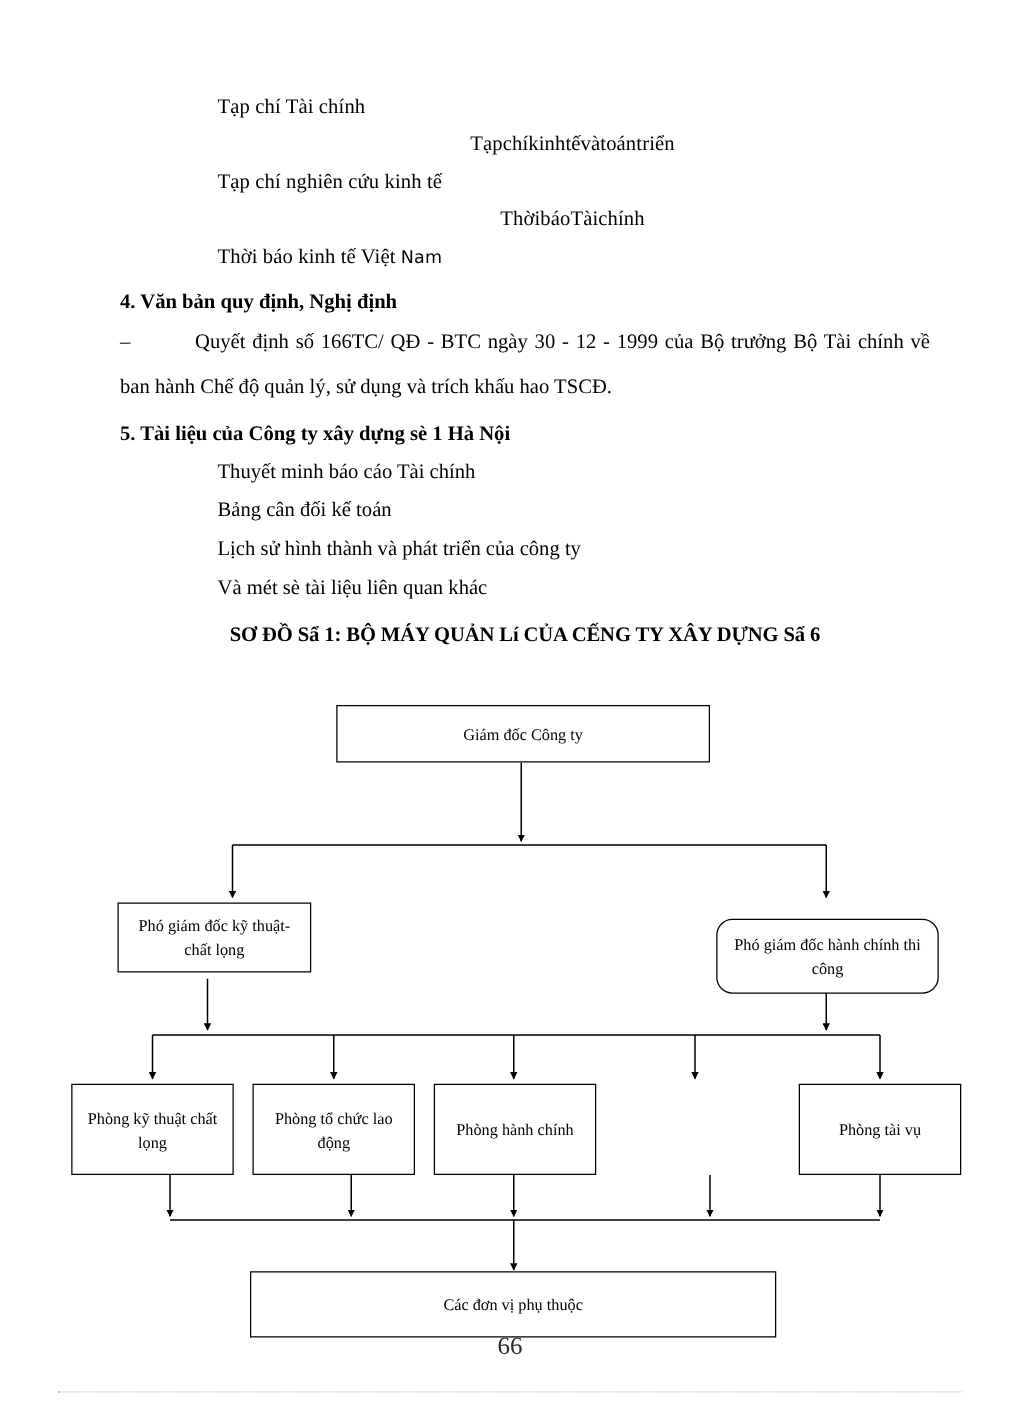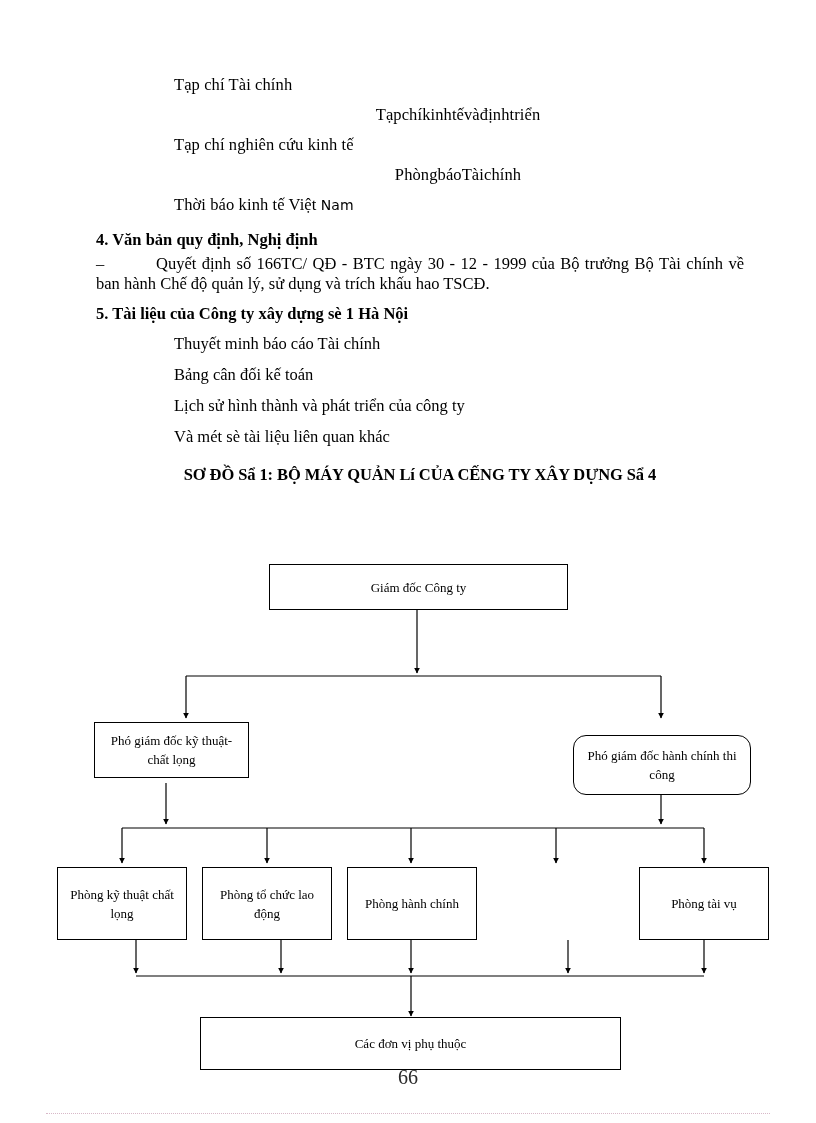--- a/index.html
+++ b/index.html
@@ -46,21 +46,21 @@
 
   h2.section-head {
     font-size: 16.5px;
     font-weight: bold;
     margin: 6px 0 0 0;
     line-height: 28px;
     padding-left: 0px;
   }
   .para {
     font-size: 16.5px;
-    line-height: 20px;
+    line-height: 36px;
     text-align: justify;
     margin: 0;
   }
   .para .indent-dash {
     display: inline-block;
     width: 60px;
   }
 
   .bullet-line {
     font-size: 16.5px;
@@ -127,47 +127,47 @@
   <div class="doc-text">
 
     <div class="ref-line">Tạp chí Tài chính</div>
 
     <div class="ref-line justified">
       <span>Tạp</span>
       <span>chí</span>
       <span>kinh</span>
       <span>tế</span>
       <span>và</span>
-      <span>định</span>
+      <span>toán</span>
       <span>triển</span>
     </div>
 
     <div class="ref-line">Tạp chí nghiên cứu kinh tế</div>
 
     <div class="ref-line justified">
-      <span>Phòng</span>
+      <span>Thời</span>
       <span>báo</span>
       <span>Tài</span>
       <span>chính</span>
     </div>
 
     <div class="ref-line"><span>Thời báo kinh tế Việt</span> <span class="tail-small">Nam</span></div>
 
     <h2 class="section-head">4. Văn bản quy định, Nghị định</h2>
 
     <p class="para"><span class="indent-dash">–</span><span>Quyết định số 166TC/ QĐ - BTC ngày 30 - 12 - 1999 của Bộ trưởng Bộ Tài chính về ban hành Chế độ quản lý, sử dụng và trích khấu hao TSCĐ.</span></p>
 
     <h2 class="section-head">5. Tài liệu của Công ty xây dựng sè 1 Hà Nội</h2>
 
     <div class="bullet-line">Thuyết minh báo cáo Tài chính</div>
     <div class="bullet-line">Bảng cân đối kế toán</div>
     <div class="bullet-line">Lịch sử hình thành và phát triển của công ty</div>
     <div class="bullet-line">Và mét sè tài liệu liên quan khác</div>
 
-    <h3 class="diagram-title">SƠ ĐỒ Sẩ 1: BỘ MÁY QUẢN Lí CỦA CẾNG TY XÂY DỰNG Sẩ 4</h3>
+    <h3 class="diagram-title">SƠ ĐỒ Sẩ 1: BỘ MÁY QUẢN Lí CỦA CẾNG TY XÂY DỰNG Sẩ 6</h3>
   </div>
 
   <svg id="chart" viewBox="0 0 816 1123" width="816" height="1123">
     <defs>
       <marker id="arrow" viewBox="0 0 10 10" refX="9" refY="5" markerWidth="5" markerHeight="5" orient="auto-start-reverse">
         <path d="M 0 0 L 10 5 L 0 10 z" fill="#000000"></path>
       </marker>
     </defs>
     <g stroke="#000000" stroke-width="1.2" fill="none">
 

